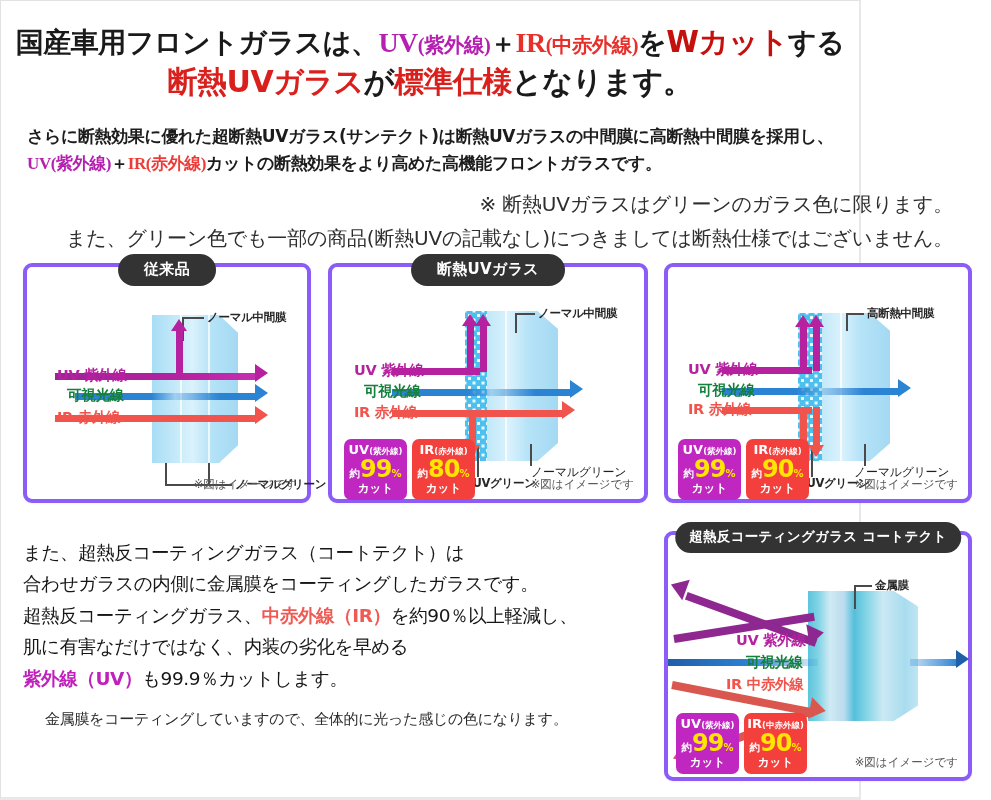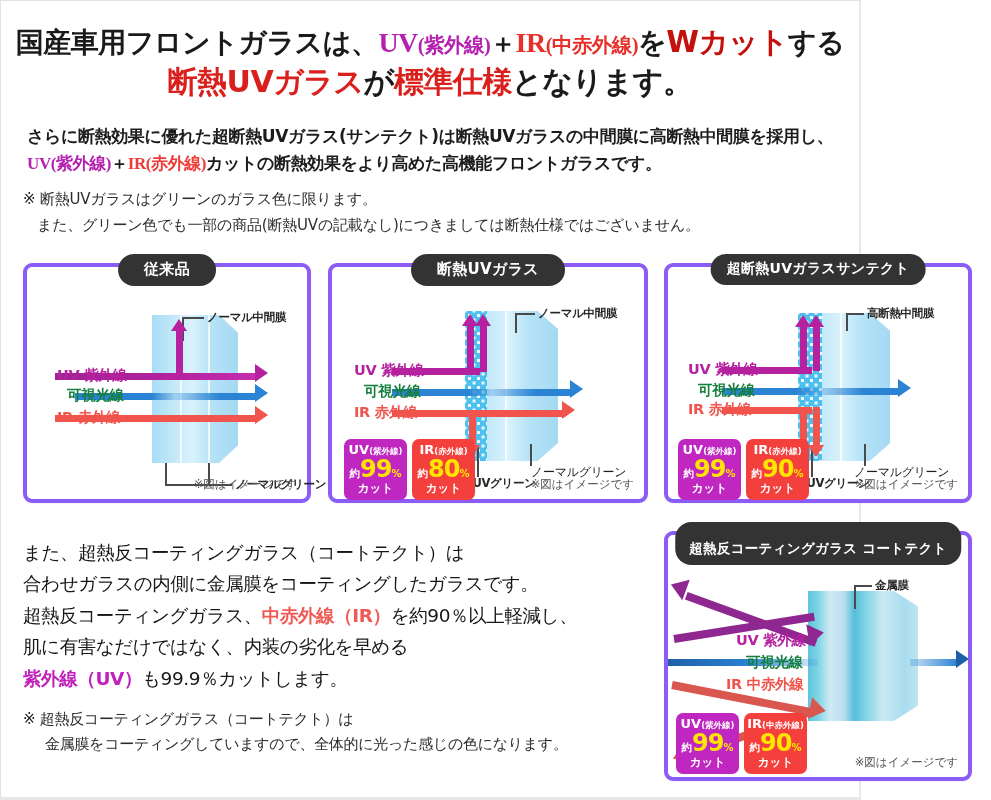--- a/index.html
+++ b/index.html
@@ -47,21 +47,21 @@
     font-size: 17px; font-weight: bold; color: #1c1c1c;
     line-height: 1.58; letter-spacing: -0.4px;
   }
   .p-uv { color: #b520b0; font-family: "Liberation Serif", "DejaVu Serif", serif; }
   .p-ir { color: #ef3b38; font-family: "Liberation Serif", "DejaVu Serif", serif; }
 
   
   .note1 {
     position: absolute;
     left: 22px; top: 186px; width: 930px;
-    font-size: 15px; color: #2e2e2e; line-height: 1.72; letter-spacing: -0.2px;
+    font-size: 20px; color: #2e2e2e; line-height: 1.72; letter-spacing: -0.2px; text-align: right;
   }
   .note1 .ind { padding-left: 14px; display: block; }
 
   
   .card {
     position: absolute;
     background: #ffffff;
     border: 4px solid #8b5cf6;
     border-radius: 9px;
     box-shadow: 0 1px 2px rgba(0,0,0,0.05);
@@ -77,21 +77,21 @@
     transform: translateX(-50%);
     background: #333333;
     color: #ffffff;
     font-size: 15px; font-weight: bold;
     padding: 6px 26px 7px;
     border-radius: 16px;
     white-space: nowrap;
     letter-spacing: 0.3px;
   }
   #card-suntect .pill { font-size: 14px; padding: 6px 16px 7px; }
-  #card-coat .pill    { font-size: 13.5px; padding: 18px 14px 7px; }
+  #card-coat .pill    { font-size: 13.5px; padding: 6px 14px 7px; }
 
   .imgnote {
     position: absolute;
     right: 10px; bottom: 7px;
     font-size: 11.5px; color: #565656; white-space: nowrap;
   }
 
   .cardbody { position: absolute; inset: 0; }
 
   
@@ -325,21 +325,20 @@
             </div>
           <div class="b-bot">カット</div>
         </div>
       </div>
 
       <div class="imgnote">※図はイメージです</div>
     </div>
   </div>
 
   <div class="card" id="card-suntect">
-    <div class="pill">超断熱UVガラスサンテクト</div>
     <div class="cardbody">
 
       <div class="slab" style="left:130px; top:46px; width:92px; height:148px;">
         <div class="slab-main"></div>
         <div class="slab-seam" style="left:42px;"></div>
       </div>
       <div class="dotlayer" style="left:130px; top:46px; width:24px; height:148px;"></div>
 
       <div class="leader" style="left:178px; top:46px; width:1.5px; height:18px;"></div>
       <div class="leader" style="left:178px; top:46px; width:18px; height:1.5px;"></div>
@@ -403,21 +402,20 @@
 
   <div class="para2">
     <div>また、超熱反コーティングガラス（コートテクト）は</div>
     <div>合わせガラスの内側に金属膜をコーティングしたガラスです。</div>
     <div><span>超熱反コーティングガラス、</span><span class="p2-ir">中赤外線（IR）</span><span>を約90％以上軽減し、</span></div>
     <div>肌に有害なだけではなく、内装の劣化を早める</div>
     <div><span class="p2-uv">紫外線（UV）</span><span>も99.9％カットします。</span></div>
   </div>
 
   <div class="note2">
-    <span>※ 超熱反コーティングガラス（コートテクト）は</span>
     <span class="ind">金属膜をコーティングしていますので、全体的に光った感じの色になります。</span>
   </div>
 
   <div class="card" id="card-coat">
     <div class="pill">超熱反コーティングガラス コートテクト</div>
     <div class="cardbody">
 
       <div class="slab" style="left:140px; top:56px; width:110px; height:130px;">
         <div class="slab-main" style="background:linear-gradient(90deg,#5ec4dd 0%,#7fd3e4 9%,#cfeaf4 20%,#b9dcef 33%,#55bfdb 42%,#7fd3e4 52%,#cbe9f5 68%,#a9dcee 88%,#bfe5f3 100%);"></div>
       </div>

